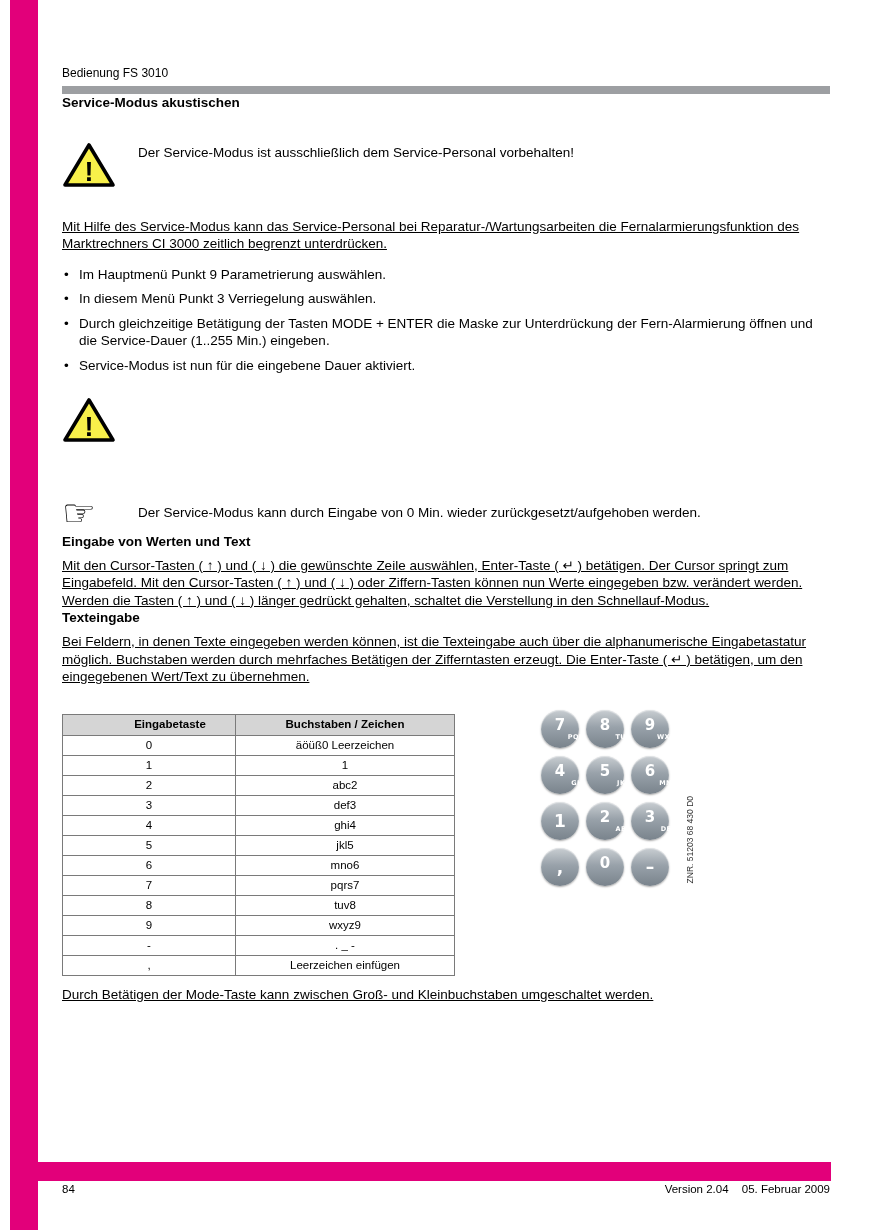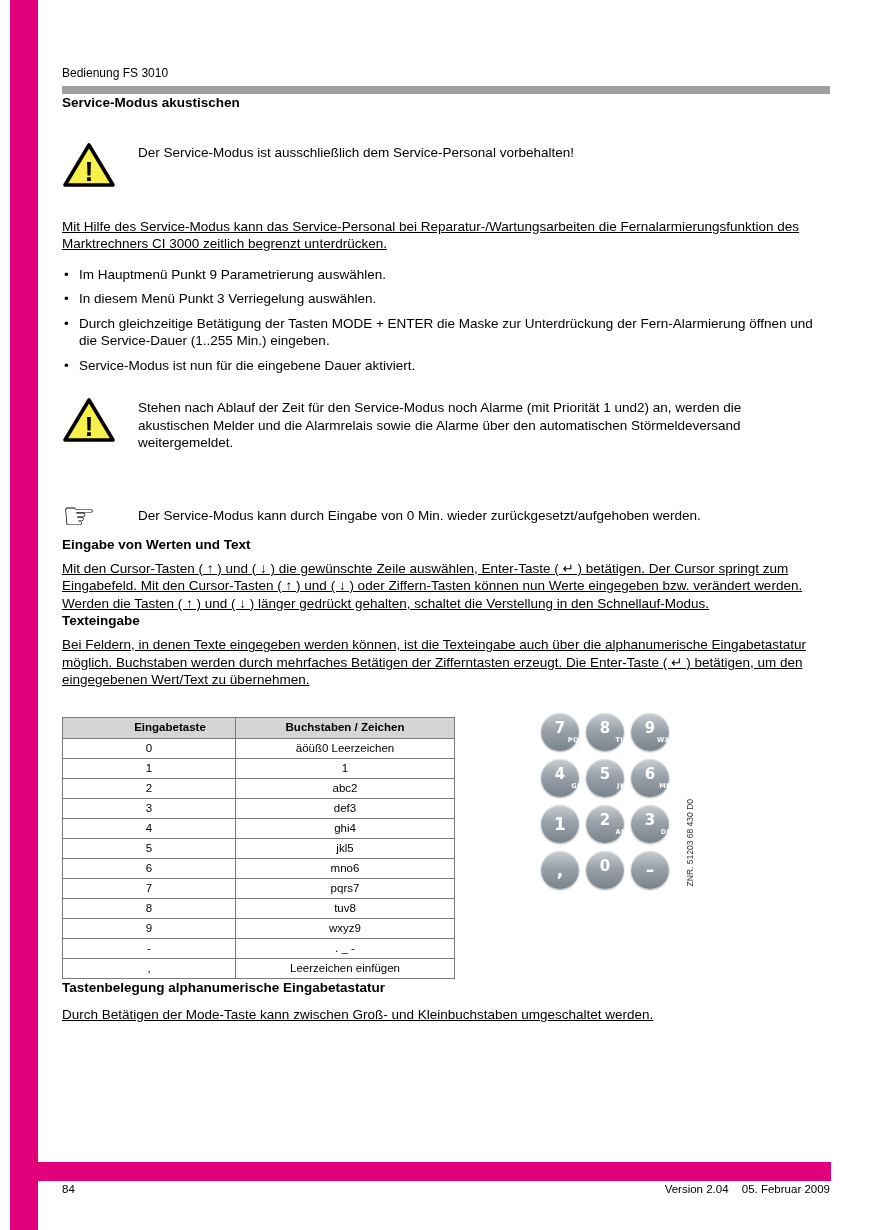--- a/index.html
+++ b/index.html
@@ -84,21 +84,20 @@
         <li>Service-Modus ist nun für die eingebene Dauer aktiviert.</li>
       </ul>
 
     <div class="note m-note2">
       <div class="note-icon">
         <svg width="54" height="48" viewBox="0 0 54 48" aria-hidden="true">
           <path d="M27 4 L51 44 L3 44 Z" fill="#f8f04a" stroke="#000" stroke-width="3.6" stroke-linejoin="round"></path>
           <text x="27" y="40" text-anchor="middle" font-family="Liberation Sans, sans-serif" font-size="27" font-weight="bold" fill="#000">!</text>
         </svg>
       </div>
-      <div class="note-text">Stehen nach Ablauf der Zeit für den Service-Modus noch Alarme (mit Priorität 1 und2) an, werden die akustischen Melder und die Alarmrelais sowie die Alarme über den automatischen Störmeldever­sand weitergemeldet.</div>
     </div>
 
     <div class="note m-hand">
       <div class="hand-icon">☞</div>
       <div class="note-text hand-text">Der Service-Modus kann durch Eingabe von 0 Min. wieder zurückgesetzt/aufgehoben werden.</div>
     </div>
 
     <h2 class="sec m-werte">Eingabe von Werten und Text</h2>
     <p class="m-p">Mit den Cursor-Tasten ( ↑ ) und ( ↓ ) die gewünschte Zeile auswählen, Enter-Taste ( ↵ ) betätigen. Der Cursor springt zum Eingabefeld. Mit den Cursor-Tasten ( ↑ ) und ( ↓ ) oder Ziffern-Tasten können nun Werte eingege­ben bzw. verändert werden. Werden die Tasten ( ↑ ) und ( ↓ ) länger gedrückt gehalten, schaltet die Verstellung in den Schnellauf-Modus.</p>
 
@@ -210,21 +209,20 @@
               <div class="key-sub">⎵</div>
             </div>
             <div class="key nosub">
               <div class="key-main">–</div>
             </div>
           </div>
         <div class="side-label">ZNR. 51203 68 430 D0</div>
       </div>
     </div>
 
-    <h2 class="sec m-tasten">Tastenbelegung alphanumerische Eingabetastatur</h2>
     <p class="m-p2">Durch Betätigen der Mode-Taste kann zwischen Groß- und Kleinbuchstaben umgeschaltet werden.</p>
   </div>
 
   <div class="bottom-bar"></div>
 
   <div class="footer">
     <span>84</span>
     <span class="ver">
       <span>Version 2.04</span>
       <span>05. Februar 2009</span>

